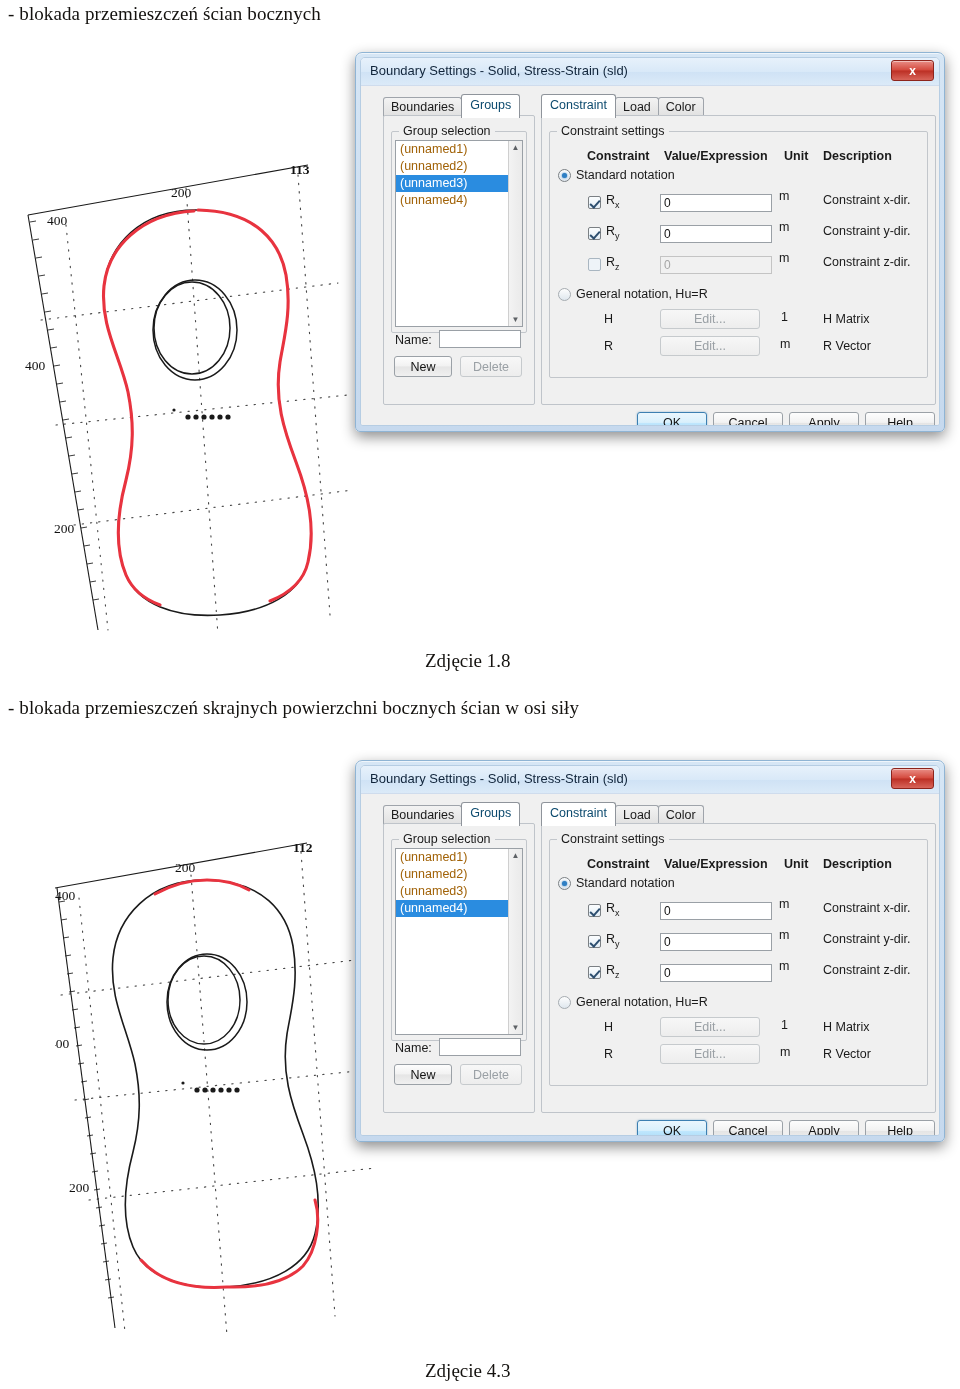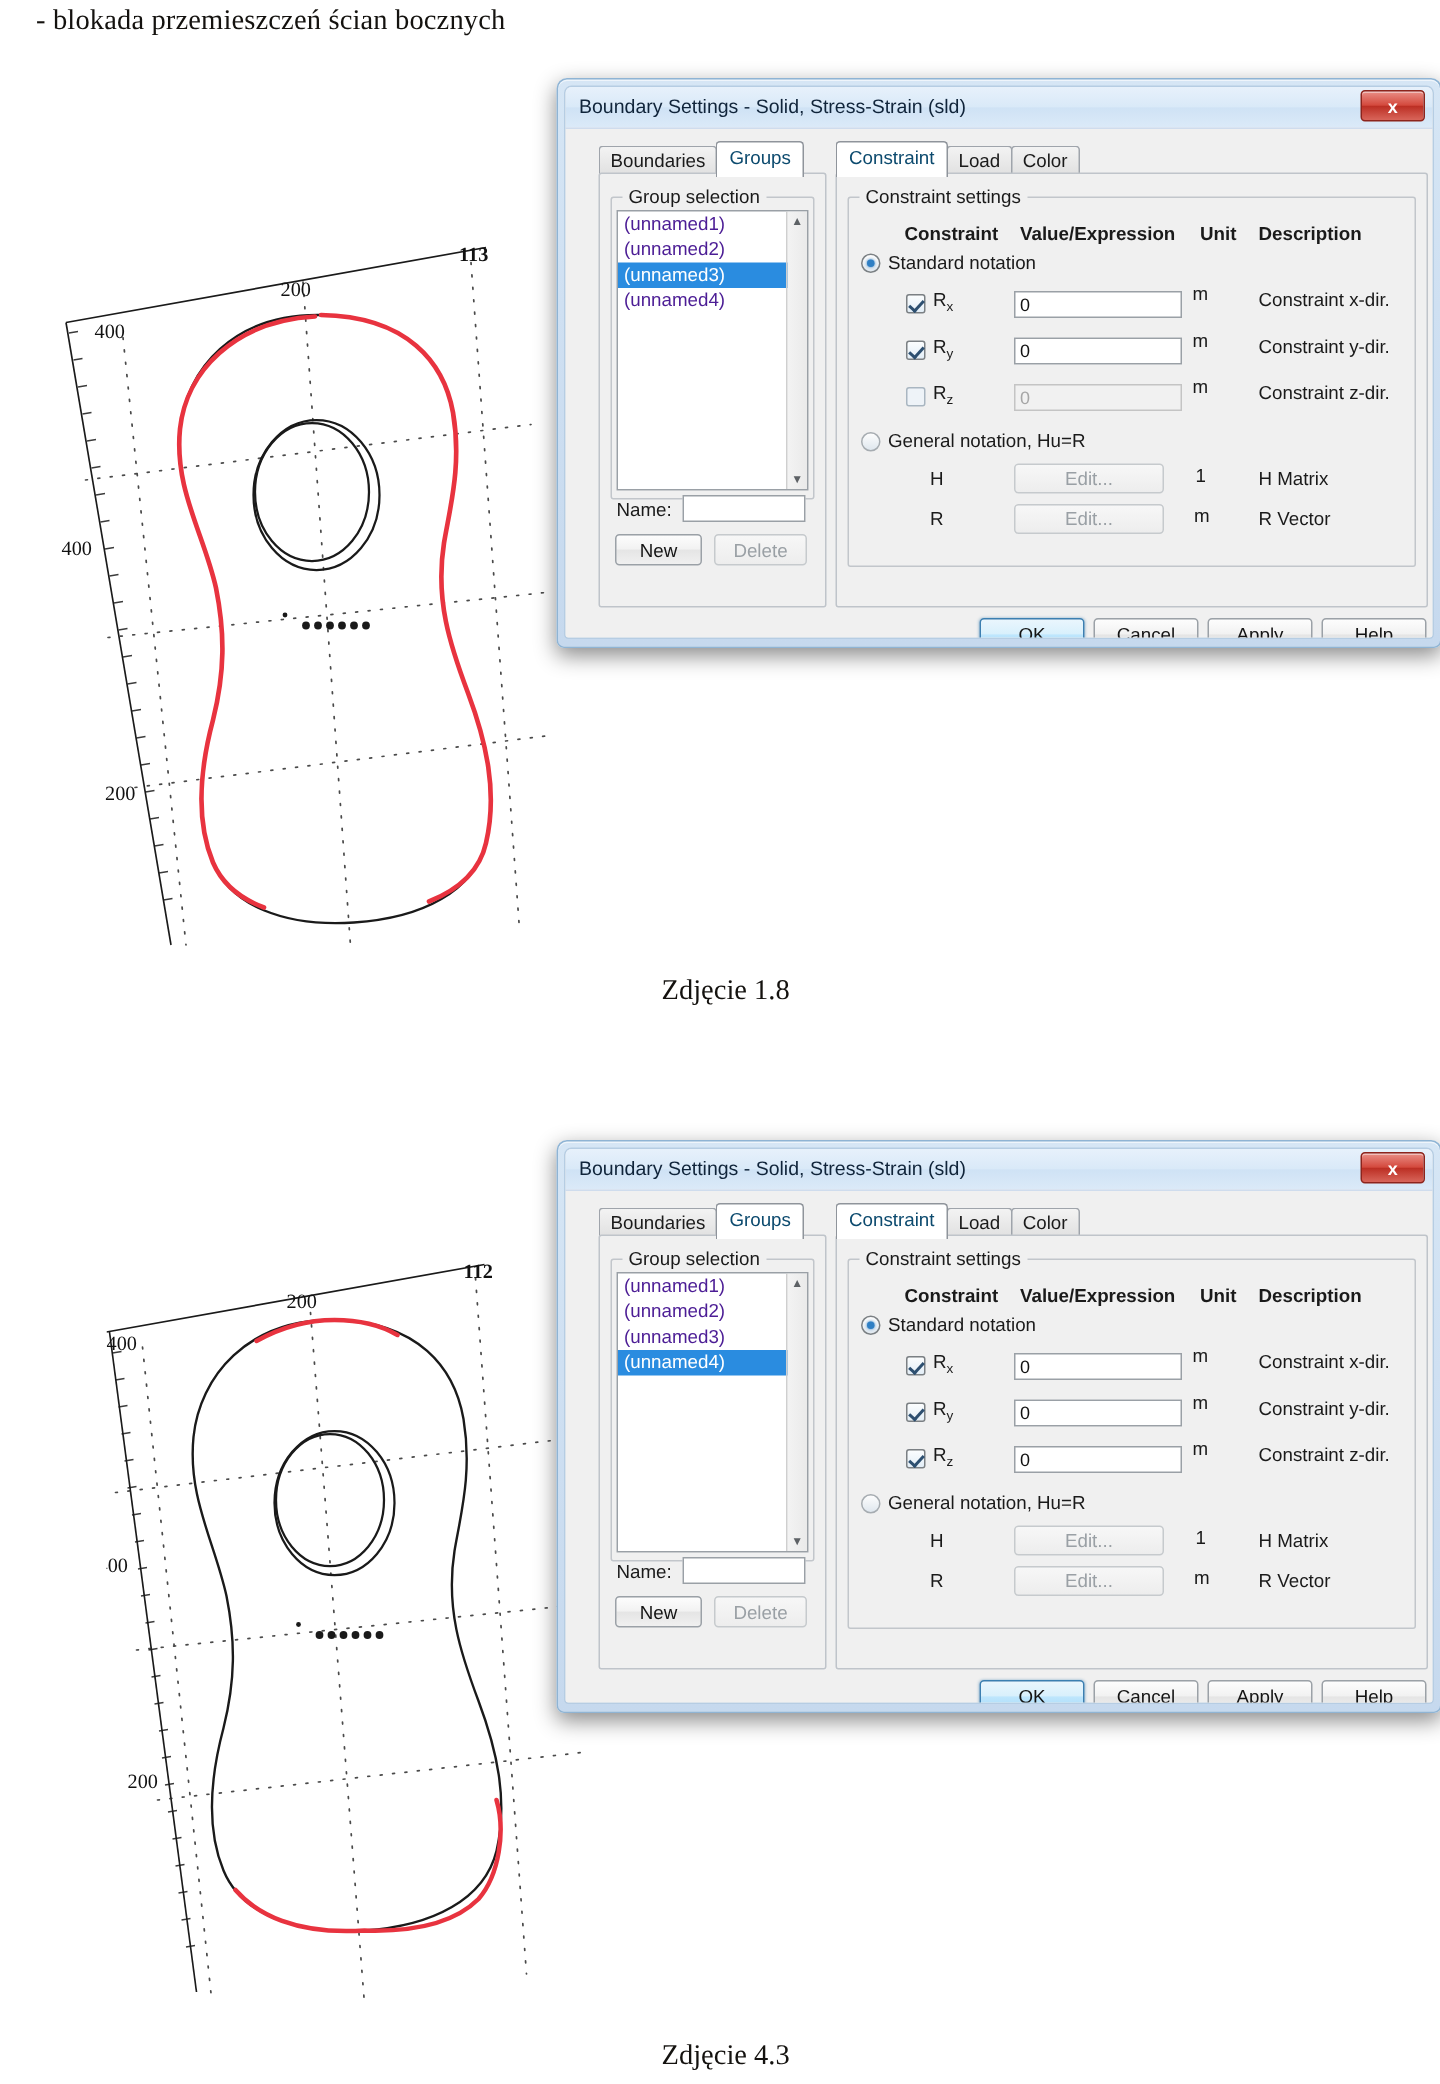--- a/index.html
+++ b/index.html
@@ -1,21 +1,21 @@
 <!DOCTYPE html>
 <html><head>
 <meta charset="utf-8">
 <style>
   html,body{margin:0;padding:0;}
   body{
     width:960px;height:1389px;background:#ffffff;
     font-family:"Liberation Serif",serif;
     position:relative;overflow:hidden;
   }
-  .page{position:relative;width:809px;height:1389px;margin-left:16px;}
+  .page{position:relative;width:809px;height:1389px;}
 
   
   .doc-line{
     position:absolute;
     font-family:"Liberation Serif",serif;
     font-size:19px;color:#14120f;white-space:nowrap;letter-spacing:.1px;
   }
   .caption{
     position:absolute;
     font-family:"Liberation Serif",serif;
@@ -88,21 +88,21 @@
 
   .panel{
     position:absolute;background:#f0f0f0;border:1px solid #bfc4ca;border-radius:2px;
   }
 
   
   .listbox{
     position:absolute;background:#fff;border:1px solid #9aa0a6;overflow:hidden;
   }
   .listitem{
-    font-family:"Liberation Sans",sans-serif;font-size:12.5px;color:#4c1d95;
+    font-family:"Liberation Sans",sans-serif;font-size:12.5px;color:#a16207;
     padding:1px 3px 1px 4px;line-height:15px;white-space:nowrap;cursor:pointer;
   }
   .listitem.sel{background:#2a8ce0;color:#fff;}
   .scrollbar{
     position:absolute;right:0;top:0;width:13px;height:100%;
     background:linear-gradient(90deg,#f3f3f3,#eaeaea);border-left:1px solid #cfcfcf;
     display:flex;flex-direction:column;justify-content:space-between;align-items:center;
     cursor:pointer;
   }
   .sb-arrow{font-size:8px;color:#5d6165;line-height:9px;padding:2px 0;}
@@ -322,20 +322,21 @@
         <div class="btn default" style="left:276px;top:326px;width:70px;height:22px;">OK</div>
         <div class="btn" style="left:352px;top:326px;width:70px;height:22px;">Cancel</div>
         <div class="btn" style="left:428px;top:326px;width:70px;height:22px;">Apply</div>
         <div class="btn" style="left:504px;top:326px;width:70px;height:22px;">Help</div>
       </div>
     </div>
   </div>
 
   <div class="caption" style="left:425px;top:650px;">Zdjęcie 1.8</div>
 
+  <div class="doc-line" style="left:8px;top:697px;">- blokada przemieszczeń skrajnych powierzchni bocznych ścian w osi siły</div>
 
   <div class="cad" style="left:55px;top:780px;width:340px;height:570px;">
     <svg width="340" height="570" viewBox="0 0 340 570">
       <g stroke="#1a1a1a" fill="none" stroke-width="1.1">
         <path d="M 0 108 L 252 63"></path>
         <path d="M 2 108 L 60 548"></path>
       </g>
       <g stroke="#1a1a1a" stroke-width="1">
         <path d="M4 122 l6 -1 M6 140 l6 -1 M8 158 l6 -1 M10 176 l6 -1 M12 194 l6 -1
                  M14 212 l6 -1 M17 230 l6 -1 M19 248 l6 -1 M21 266 l6 -1 M23 284 l6 -1

